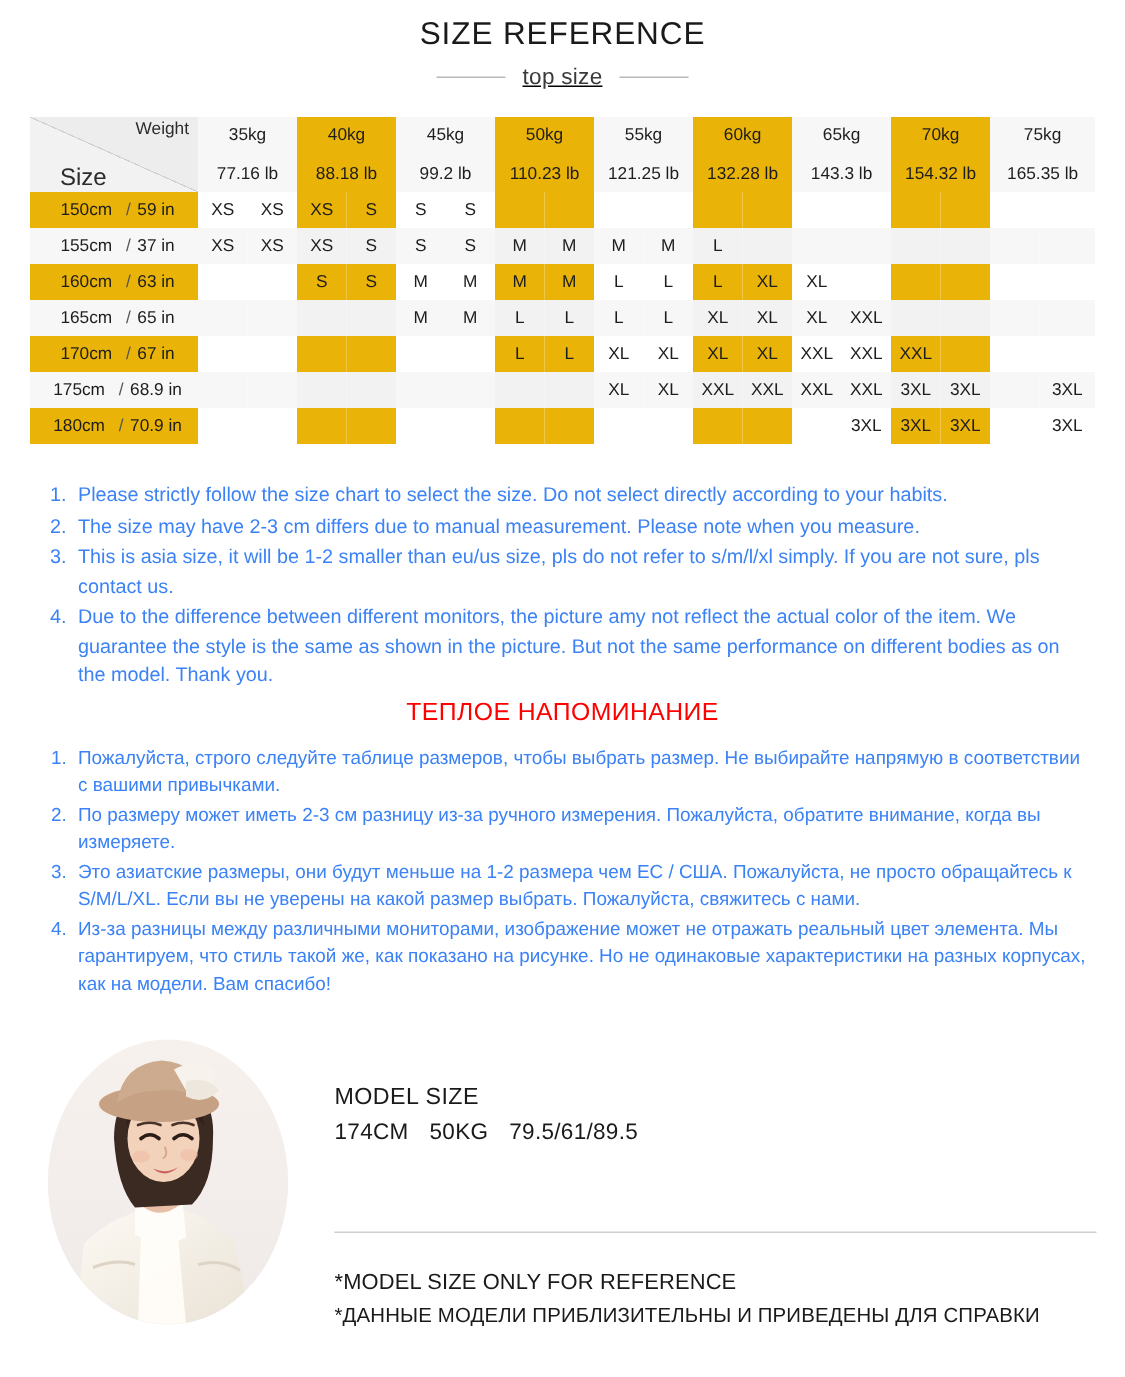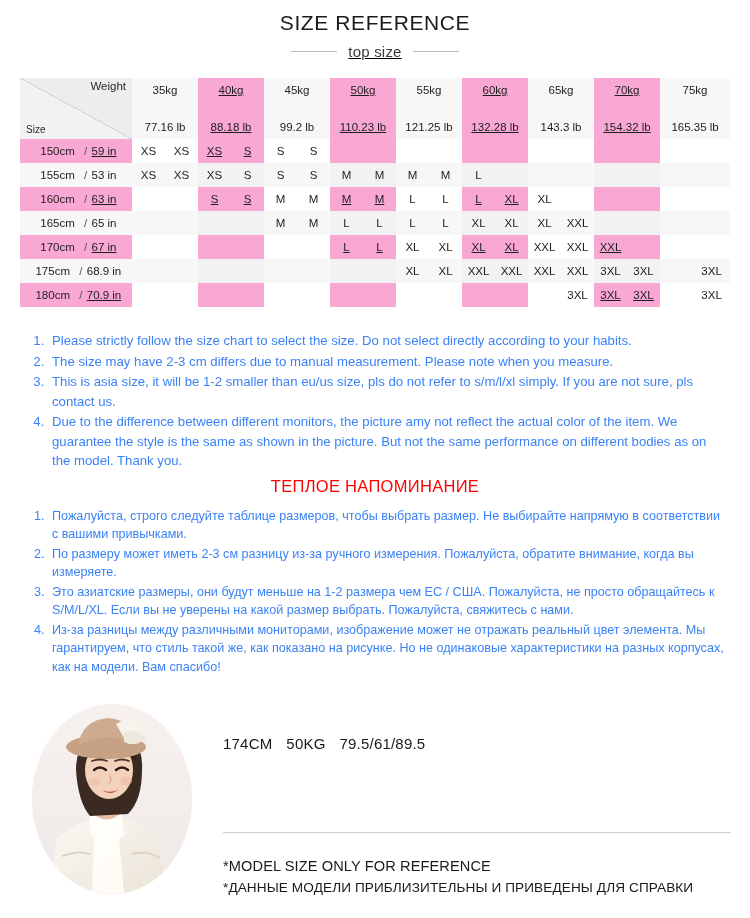--- a/index.html
+++ b/index.html
@@ -79,59 +79,59 @@
     white-space: nowrap;
   }
   
   .hd {
     height: 38px;
     line-height: 13px;
     font-size: 11.5px;
     color: #2a2a2a;
   }
   .hd .kg { display: block; text-align: center; }
-  .hd .lb { display: block; margin-top: 13px; }
+  .hd .lb { display: block; margin-top: 2px; }
 
   
   .corner {
     position: relative;
     height: 38px;
     background: linear-gradient(to top right,
                 #f2f2f2 0%, #f2f2f2 49.6%,
                 #d0d0d0 49.6%, #d0d0d0 50.4%,
                 #ededed 50.4%, #ededed 100%);
   }
   .corner .w-lab {
     position: absolute;
     top: 2px; right: 6px;
     font-size: 11.5px;
     color: #2b2b2b;
     line-height: 13px;
   }
   .corner .s-lab {
     position: absolute;
-    bottom: 3px; left: 6px;
-    font-size: 10px;
+    bottom: 3px; left: 20px;
+    font-size: 16px;
     color: #2b2b2b;
     line-height: 13px;
   }
 
   
   .rowlab {
     text-align: left;
     padding-left: 6px;
     font-size: 11.5px;
     color: #1d1d1d;
   }
   .rowlab .cm { display:inline-block; width: 44px; }
   .rowlab .sl { display:inline-block; width: 12px; text-align:center; color:#555; }
 
   
   .sh-a { background: #f2f2f2; }
-  .sh-b { background: #f9a8d4; text-decoration: underline; }
+  .sh-b { background: #eab308; }
   .sh-c { background: #f7f7f7; }
   .sh-w { background: #ffffff; }
 
   
   .notice {
     margin: 24px 22px 0 22px;
   }
   .notice-head {
     text-align: center;
     color: #ff0000;
@@ -305,21 +305,21 @@
           <td class="sh-w"></td>
           <td class="sh-w"></td>
           <td class="sh-b"></td>
           <td class="sh-b"></td>
           <td class="sh-w"></td>
           <td class="sh-w"></td>
         </tr>
 
         <tr>
           <td class="rowlab sh-c">
-            <span class="cm">155cm</span><span class="sl">/</span><span>53 in</span>
+            <span class="cm">155cm</span><span class="sl">/</span><span>37 in</span>
           </td>
           <td class="sh-c">XS</td>
           <td class="sh-c">XS</td>
           <td class="sh-a">XS</td>
           <td class="sh-a">S</td>
           <td class="sh-c">S</td>
           <td class="sh-c">S</td>
           <td class="sh-a">M</td>
           <td class="sh-a">M</td>
           <td class="sh-c">M</td>
@@ -522,20 +522,21 @@
         <path d="M78 72 Q80 77 77 79" stroke="#d9a98d" stroke-width="1.4" fill="none" stroke-linecap="round"></path>
 
         <path d="M70 86 Q78 93 87 85 Q79 90 70 86 Z" fill="#c8615d"></path>
 
         <ellipse cx="62" cy="78" rx="6" ry="4" fill="#ecb9a3" opacity="0.55"></ellipse>
         <ellipse cx="94" cy="77" rx="6" ry="4" fill="#ecb9a3" opacity="0.55"></ellipse>
       </svg>
     </div>
 
     <div class="model-text">
+      <div class="model-title">MODEL SIZE</div>
       <div class="model-line">
         <span>174CM</span><span class="sp"></span><span>50KG</span><span class="sp"></span><span>79.5/61/89.5</span>
       </div>
     </div>
 
     <div class="model-divider"></div>
 
     <div class="model-footnotes">
       <div class="footnote">*MODEL SIZE ONLY FOR REFERENCE</div>
       <div class="footnote ru">*ДАННЫЕ МОДЕЛИ ПРИБЛИЗИТЕЛЬНЫ И ПРИВЕДЕНЫ ДЛЯ СПРАВКИ</div>

